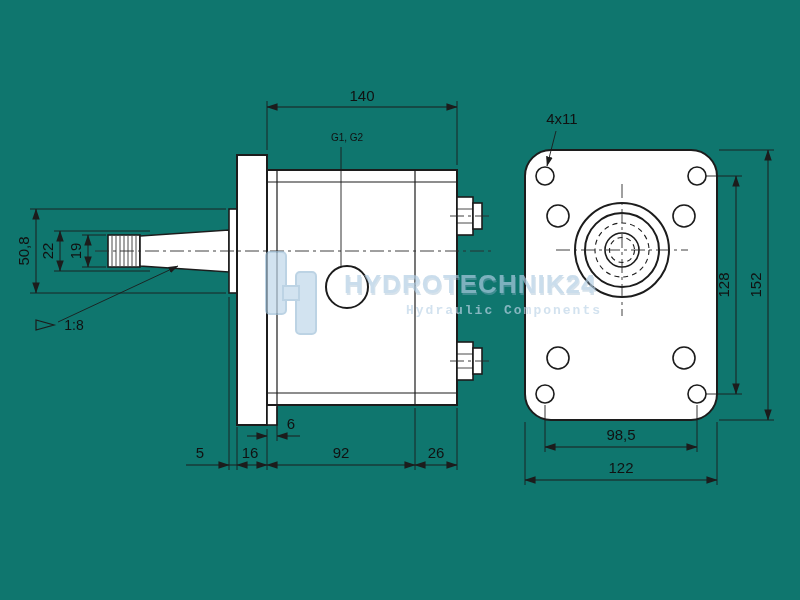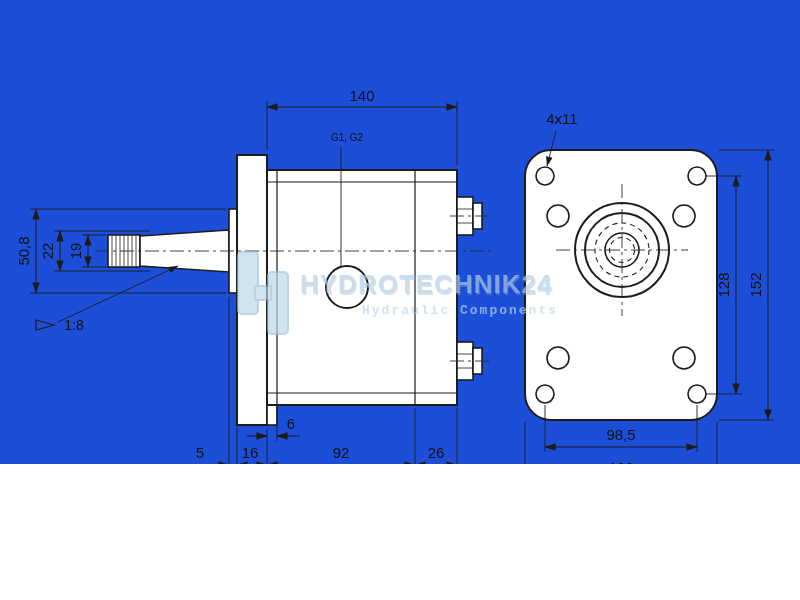--- a/index.html
+++ b/index.html
@@ -1,34 +1,34 @@
 <!DOCTYPE html>
 <html><head>
 <meta charset="utf-8">
 <style>
   html,body{margin:0;padding:0;background:#fff;}
-  .stage{position:relative;width:800px;height:464px;background:#1d4ed8;overflow:hidden;
+  .stage{position:relative;width:800px;height:600px;background:#0f766e;overflow:hidden;
          font-family:"Liberation Sans",sans-serif;}
   .stage svg.drawing{position:absolute;left:0;top:0;}
   
   .o2  {fill:#fff;stroke:#1c1c1c;stroke-width:2;}
   .o16 {fill:#fff;stroke:#1c1c1c;stroke-width:1.6;}
   .nf2 {fill:none;stroke:#1c1c1c;stroke-width:2;}
   .nf16{fill:none;stroke:#1c1c1c;stroke-width:1.6;}
   .l12 {fill:none;stroke:#1c1c1c;stroke-width:1.2;}
   .thin{fill:none;stroke:#1c1c1c;stroke-width:.8;}
   .cl  {fill:none;stroke:#2a2a2a;stroke-width:.9;stroke-dasharray:14 4 3 4;}
   .dash{fill:none;stroke:#1c1c1c;stroke-width:1.1;stroke-dasharray:5 4;}
   .dim {fill:none;stroke:#1c1c1c;stroke-width:1;}
   .ext {fill:none;stroke:#1c1c1c;stroke-width:.9;}
   text.d{font-size:15px;fill:#111;text-anchor:middle;}
   text.s{font-size:10px;fill:#111;text-anchor:middle;}
   text.m{font-size:14px;fill:#111;text-anchor:middle;}
   
-  .watermark{position:absolute;left:236px;top:250px;display:flex;align-items:center;gap:10px;
+  .watermark{position:absolute;left:264px;top:250px;display:flex;align-items:center;gap:26px;
              opacity:.68;pointer-events:none;}
   .wm-brand{font-weight:bold;font-size:26px;color:#b2cee4;letter-spacing:1px;
             text-shadow:1px 2px 0 rgba(143,176,203,.55);white-space:nowrap;}
   .wm-tagline{font-weight:bold;font-size:13px;color:#bed5e8;letter-spacing:2px;margin:3px 0 0 62px;
               white-space:nowrap;font-family:Liberation Mono, monospace;}
 </style>
 </head>
 <body>
 
 <div class="stage">

